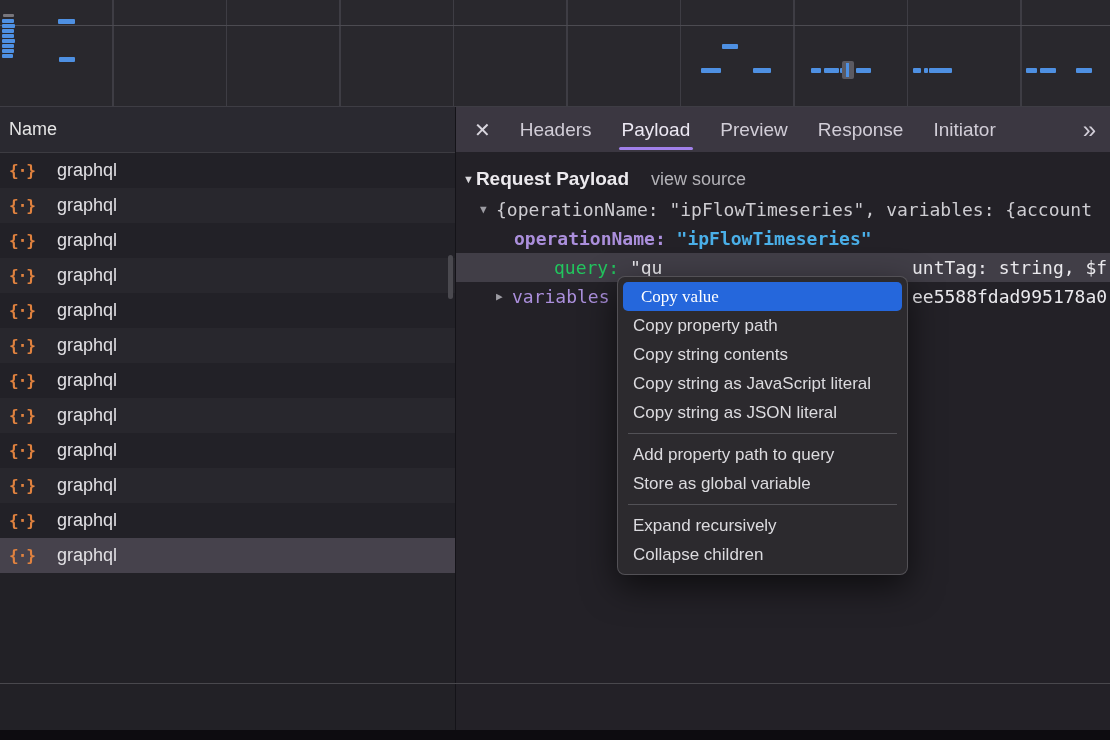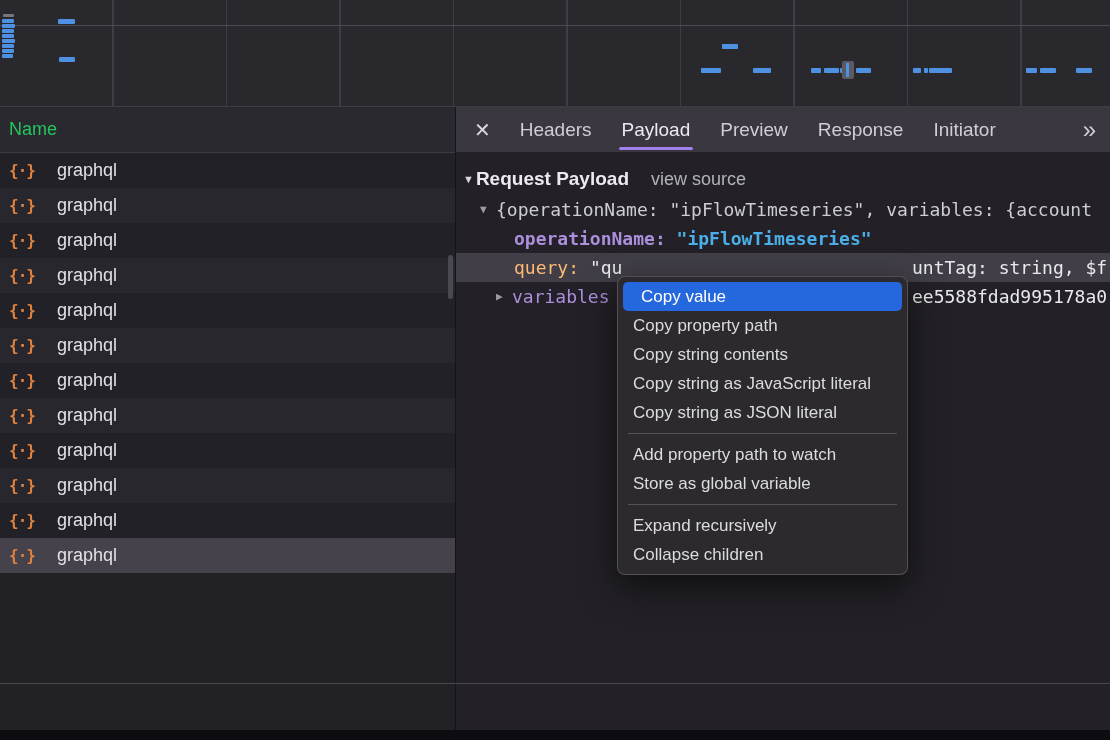--- a/index.html
+++ b/index.html
@@ -22,21 +22,21 @@
   .bar.blue{background:var(--bar-blue);}
   .bar.gray{background:#77767c;}
   .bar.marker{background:#5b5a62;border-radius:2px;}
   .marker-line{position:absolute;left:4px;top:2px;width:3px;bottom:2px;background:var(--bar-blue);}
   
   .left{position:absolute;left:0;top:107px;width:455px;bottom:10px;background:#222126;overflow:hidden;}
   .list-header{
     position:absolute;left:0;top:0;right:0;height:45px;
     display:flex;align-items:center;padding-left:9px;
     background:#2a2930;border-bottom:1px solid #3c3b41;
-    color:#22c55e;font-size:18px;
+    color:#e5e5e5;font-size:18px;
   }
   .rows{position:absolute;left:0;top:46px;right:0;}
   .row{height:35px;display:flex;align-items:center;padding-left:9px;background:#222127;}
   .row.odd{background:#28272d;}
   .row.selected{background:#46424c;}
   .row .icon{
     width:28px;color:var(--icon-orange);
     font-family:"DejaVu Sans Mono",monospace;font-size:16px;font-weight:bold;letter-spacing:-1px;
   }
   .row .label{color:#e2e1e5;font-size:18px;margin-left:20px;}
@@ -65,37 +65,37 @@
   .tri.dim{color:#9d9ca3;}
   .section-title{font-size:19px;font-weight:bold;color:#eceaee;}
   .view-source{font-size:18px;color:#b3b2b7;margin-left:22px;}
   .tline{position:relative;height:29px;display:flex;align-items:center;font-family:"DejaVu Sans Mono",monospace;font-size:18px;}
   .tline .tri{width:16px;margin:0;font-size:11px;}
   .l1{padding-left:24px;color:#cdccd1;}
   .l2{padding-left:58px;font-weight:bold;}
   .l3{padding-left:58px;background:#413e47;}
   .l4{padding-left:40px;}
   .k{color:var(--key-purple);}
-  .k.lit{color:#fdba74;}
+  .k.lit{color:#22c55e;margin-left:40px;}
   .s{color:var(--string-cyan);}
   .w{color:#eae9ed;}
   .frag{position:absolute;left:456px;top:0;height:29px;display:flex;align-items:center;color:#eae9ed;}
   
   .hsep{position:absolute;left:0;top:683px;width:1110px;height:1px;background:#49484d;}
   .bottombar{position:absolute;left:0;top:730px;width:1110px;height:10px;background:#0d0c10;}
   
   .menu{
     position:absolute;left:617px;top:276px;width:291px;
     background:#2c2a2e;border:1px solid rgba(130,128,135,.45);border-radius:8px;
     box-shadow:0 12px 34px rgba(0,0,0,.6);
     padding:5px 0;box-sizing:border-box;z-index:10;
     font-size:17px;color:#dcdbdf;
   }
   .menu .item{height:29px;display:flex;align-items:center;padding:0 15px;}
-  .menu .item.hl{margin:0 5px;padding:0 18px;border-radius:5px;background:var(--selection-blue);color:#ffffff;}
+  .menu .item.hl{margin:0 5px;padding:0 18px;border-radius:5px;background:var(--selection-blue);color:#ffffff;font-family:Liberation Serif, serif;}
   .menu .sep{height:1px;background:#525156;margin:6px 10px;}
 </style>
 </head>
 <body>
 
 <div class="screen">
 
   <div class="overview" id="overview">
       <div class="bar gray" style="left: 3px; top: 14px; width: 11px; height: 3px;"></div>
       <div class="bar blue" style="left: 2px; top: 19px; width: 12px; height: 4px;"></div>
@@ -234,20 +234,20 @@
   <div class="hsep"></div>
   <div class="bottombar"></div>
 
   <div class="menu" id="menu">
       <div class="item hl">Copy value</div>
       <div class="item">Copy property path</div>
       <div class="item">Copy string contents</div>
       <div class="item">Copy string as JavaScript literal</div>
       <div class="item">Copy string as JSON literal</div>
       <div class="sep"></div>
-      <div class="item">Add property path to watch</div>
+      <div class="item">Add property path to query</div>
       <div class="item">Store as global variable</div>
       <div class="sep"></div>
       <div class="item">Expand recursively</div>
       <div class="item">Collapse children</div>
     </div>
 
 </div>
 
 </body></html>

